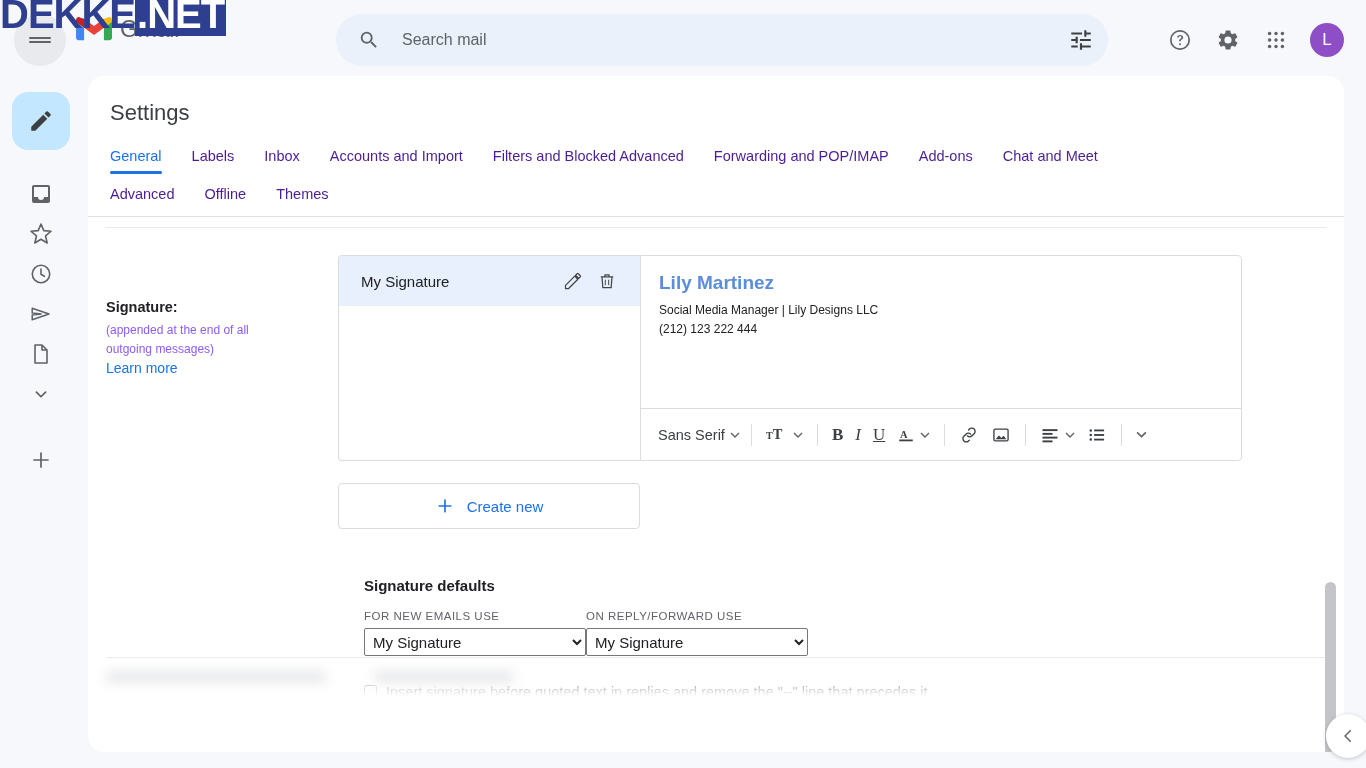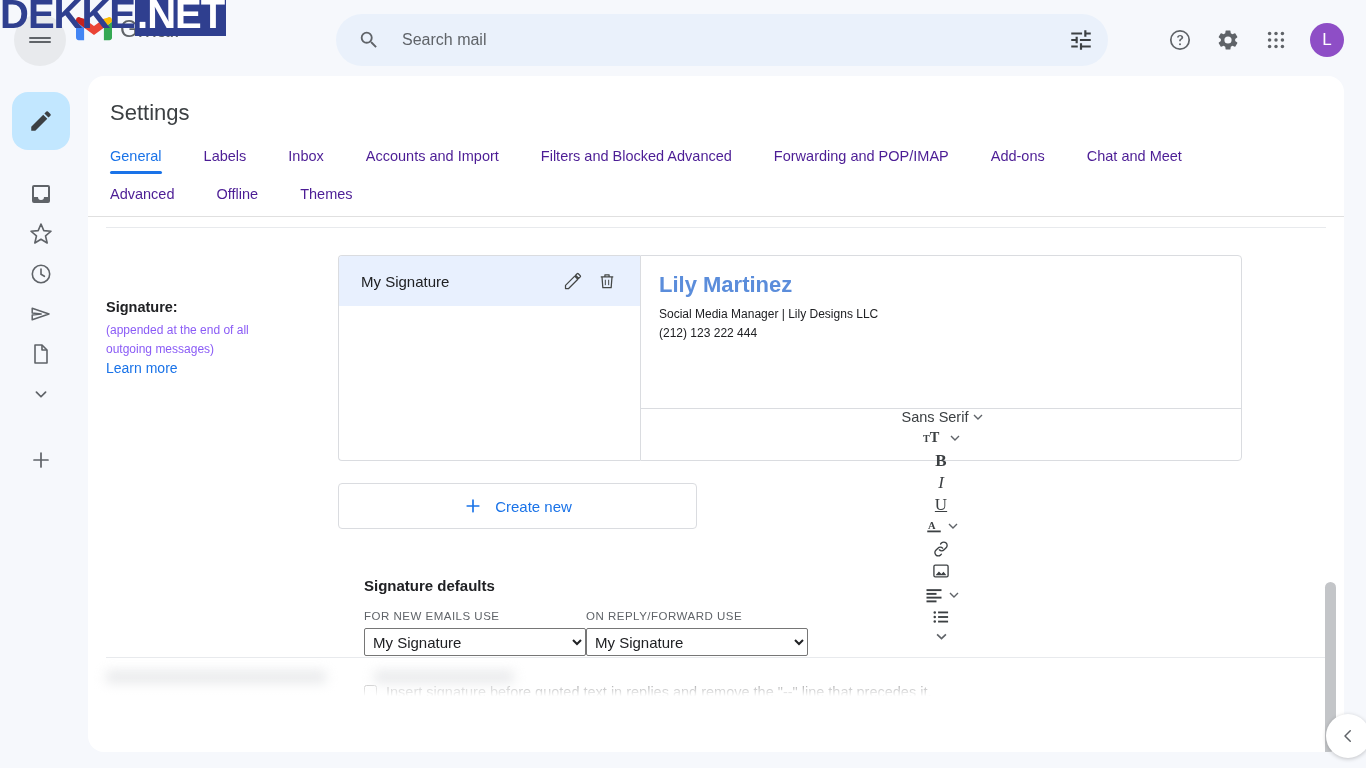--- a/index.html
+++ b/index.html
@@ -105,21 +105,21 @@
     overflow: hidden;
   }
   .card-title {
     font-size: 22px; color: #3c4043; font-weight: normal;
     padding: 24px 0 0 22px;
   }
   .tabs {
     padding: 18px 0 0 22px;
     border-bottom: 1px solid #e0e0e0;
   }
-  .tabrow { display: flex; align-items: center; gap: 16px; }
+  .tabrow { display: flex; align-items: center; gap: 4px; }
   .tab {
     font-size: 14.5px; color: #4c1d95; padding: 4px 0 10px 0;
     margin-right: 26px; cursor: pointer; white-space: nowrap;
     position: relative;
   }
   .tab.active { color: #1a73e8; }
   .tab.active::after {
     content: ""; position: absolute; left: 0; right: 0; bottom: 0;
     height: 3px; background: #1a73e8; border-radius: 2px;
   }
@@ -161,41 +161,41 @@
   .sig-list-item .act { width: 34px; display: flex; justify-content: center; cursor: pointer; }
 
   .sig-preview {
     width: 602px; height: 206px;
     border: 1px solid #dadce0;
     border-radius: 0 4px 4px 0;
     display: flex; flex-direction: column;
     background: #fff;
   }
   .sig-preview-body { flex: 1; padding: 16px 18px; }
-  .sig-name { font-size: 22px; font-weight: bold; color: #5b8ddb; margin-bottom: 7px; }
+  .sig-name { font-size: 19px; font-weight: bold; color: #5b8ddb; margin-bottom: 7px; }
   .sig-line { font-size: 12px; color: #202124; line-height: 1.55; }
 
   .sig-toolbar {
     height: 52px; border-top: 1px solid #dadce0;
-    display: flex; align-items: center; padding: 0 12px; gap: 2px; flex-direction: column;
+    display: flex; align-items: center; padding: 0 12px; gap: 2px;
   }
   .tb-item {
     display: flex; align-items: center; justify-content: center;
     height: 34px; padding: 0 5px; cursor: pointer; color: #3c4043;
     font-size: 14.5px;
   }
   .tb-font { padding-right: 2px; }
   .tb-caret { margin-left: 5px; }
   .tb-sep { width: 1px; height: 22px; background: #dadce0; margin: 0 7px; }
   .tb-bold { font-weight: bold; font-size: 17px; font-family: "Liberation Serif", serif; }
   .tb-ital { font-style: italic; font-size: 17px; font-family: "Liberation Serif", serif; }
   .tb-under { text-decoration: underline; font-size: 17px; font-family: "Liberation Serif", serif; }
 
   .create-new {
-    margin-top: 22px; width: 359px; height: 46px;
+    margin-top: 22px; width: 302px; height: 46px;
     border: 1px solid #dadce0; border-radius: 4px;
     background: #fff; cursor: pointer;
     display: flex; align-items: center; justify-content: center; gap: 12px;
     color: #1a73e8; font-size: 15px;
   }
 
   .sig-defaults { margin-top: 48px; margin-left: 26px; }
   .sig-defaults-title { font-size: 15px; font-weight: bold; color: #202124; margin-bottom: 16px; }
   .defaults-row { display: flex; }
   .default-col { display: flex; flex-direction: column; }

